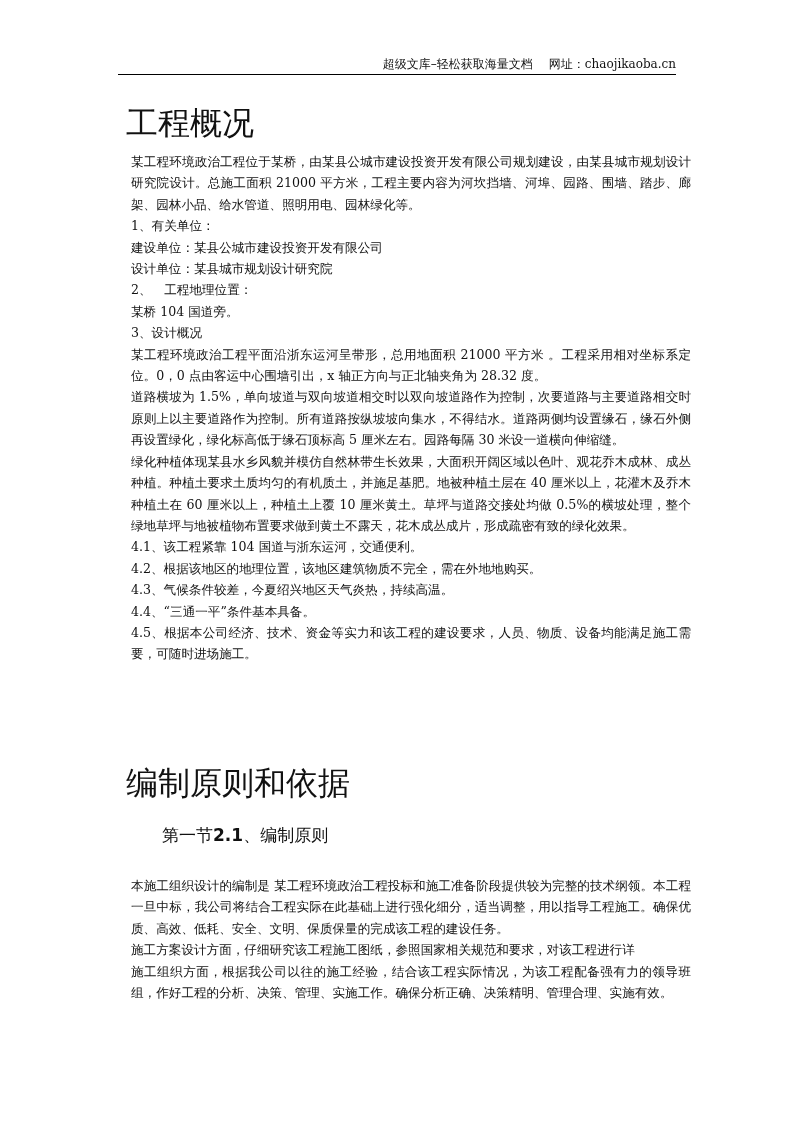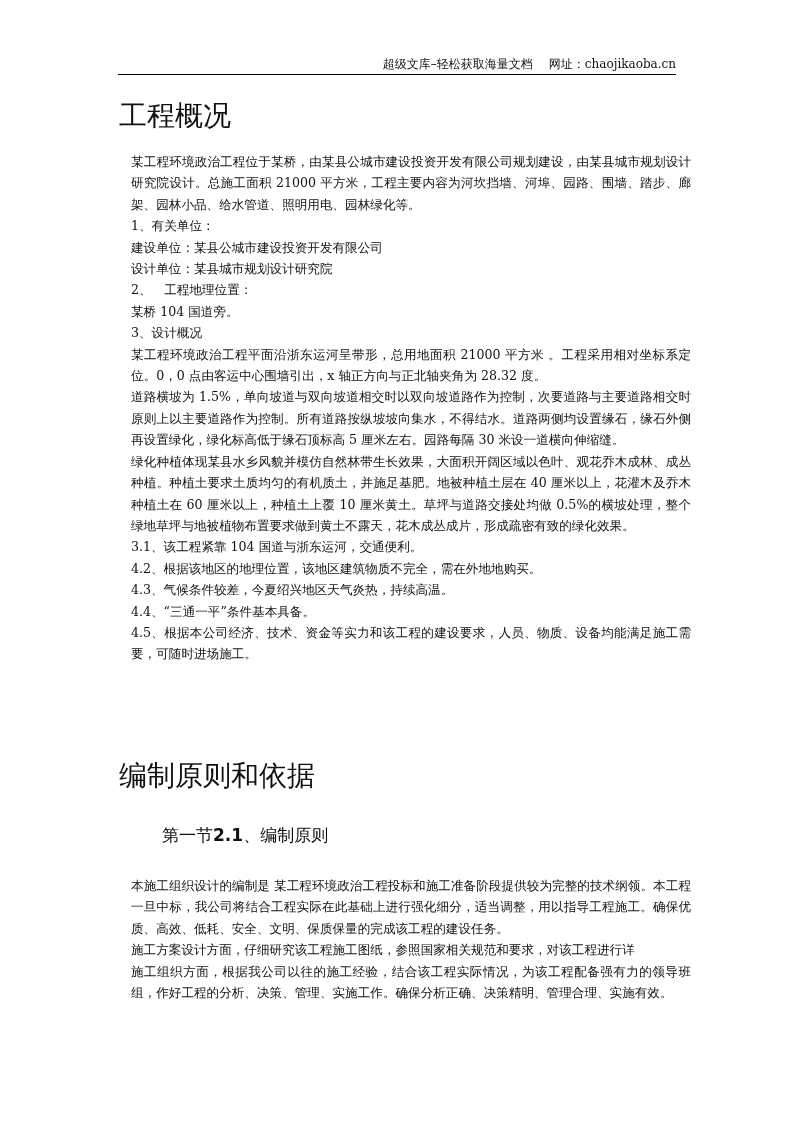--- a/index.html
+++ b/index.html
@@ -1,22 +1,22 @@
 <!DOCTYPE html>
 <html><head>
 <meta charset="utf-8">
 <style>
   html, body { margin: 0; padding: 0; background: #ffffff; }
   body { width: 793px; height: 1122px; position: relative; overflow: hidden;
          font-family: "DejaVu Serif", "Liberation Serif", serif; color: #111; }
   .header { position: absolute; left: 118px; top: 56px; width: 558px; height: 18px;
             border-bottom: 1px solid #000; text-align: right; font-size: 12px; line-height: 16px; }
   .header .sep { display: inline-block; width: 16px; }
-  .h1 { position: absolute; left: 118px; margin: 1px; font-weight: normal;
-        font-family: "DejaVu Sans", "Liberation Sans", sans-serif; font-size: 28px; line-height: 36px; letter-spacing: 0px; }
+  .h1 { position: absolute; left: 118px; margin: 8px; font-weight: normal;
+        font-family: "DejaVu Sans", "Liberation Sans", sans-serif; font-size: 32px; line-height: 36px; letter-spacing: 0px; }
   .h2 { position: absolute; left: 162px; margin: 0; font-weight: normal;
         font-family: "DejaVu Sans", "Liberation Sans", sans-serif; font-size: 17px; line-height: 22px; }
   .h2 b { font-weight: bold; }
   .block { position: absolute; left: 131px; width: 560px; font-size: 12.6px; line-height: 21.4px; }
   .block p { margin: 0; text-align: justify; }
 </style>
 </head>
 <body>
 
 <div class="header">
@@ -29,21 +29,21 @@
   <p>某工程环境政治工程位于某桥，由某县公城市建设投资开发有限公司规划建设，由某县城市规划设计研究院设计。总施工面积 21000 平方米，工程主要内容为河坎挡墙、河埠、园路、围墙、踏步、廊架、园林小品、给水管道、照明用电、园林绿化等。</p>
   <p>1、有关单位：</p>
   <p>建设单位：某县公城市建设投资开发有限公司</p>
   <p>设计单位：某县城市规划设计研究院</p>
   <p>2、　工程地理位置：</p>
   <p>某桥 104  国道旁。</p>
   <p>3、设计概况</p>
   <p>某工程环境政治工程平面沿浙东运河呈带形，总用地面积 21000  平方米 。工程采用相对坐标系定位。0，0  点由客运中心围墙引出，x  轴正方向与正北轴夹角为 28.32  度。</p>
   <p>道路横坡为 1.5%，单向坡道与双向坡道相交时以双向坡道路作为控制，次要道路与主要道路相交时原则上以主要道路作为控制。所有道路按纵坡坡向集水，不得结水。道路两侧均设置缘石，缘石外侧再设置绿化，绿化标高低于缘石顶标高 5  厘米左右。园路每隔 30  米设一道横向伸缩缝。</p>
   <p>绿化种植体现某县水乡风貌并模仿自然林带生长效果，大面积开阔区域以色叶、观花乔木成林、成丛种植。种植土要求土质均匀的有机质土，并施足基肥。地被种植土层在 40  厘米以上，花灌木及乔木种植土在 60  厘米以上，种植土上覆 10  厘米黄土。草坪与道路交接处均做 0.5%的横坡处理，整个绿地草坪与地被植物布置要求做到黄土不露天，花木成丛成片，形成疏密有致的绿化效果。</p>
-  <p>3.1、该工程紧靠 104  国道与浙东运河，交通便利。</p>
+  <p>4.1、该工程紧靠 104  国道与浙东运河，交通便利。</p>
   <p>4.2、根据该地区的地理位置，该地区建筑物质不完全，需在外地地购买。</p>
   <p>4.3、气候条件较差，今夏绍兴地区天气炎热，持续高温。</p>
   <p>4.4、“三通一平”条件基本具备。</p>
   <p>4.5、根据本公司经济、技术、资金等实力和该工程的建设要求，人员、物质、设备均能满足施工需要，可随时进场施工。</p>
 </div>
 
 <h1 class="h1" style="top:757px;">编制原则和依据</h1>
 
 <h2 class="h2" style="top:824px;text-align:center;">
   <span>第一节</span><b>2.1</b><span>、编制原则</span>

